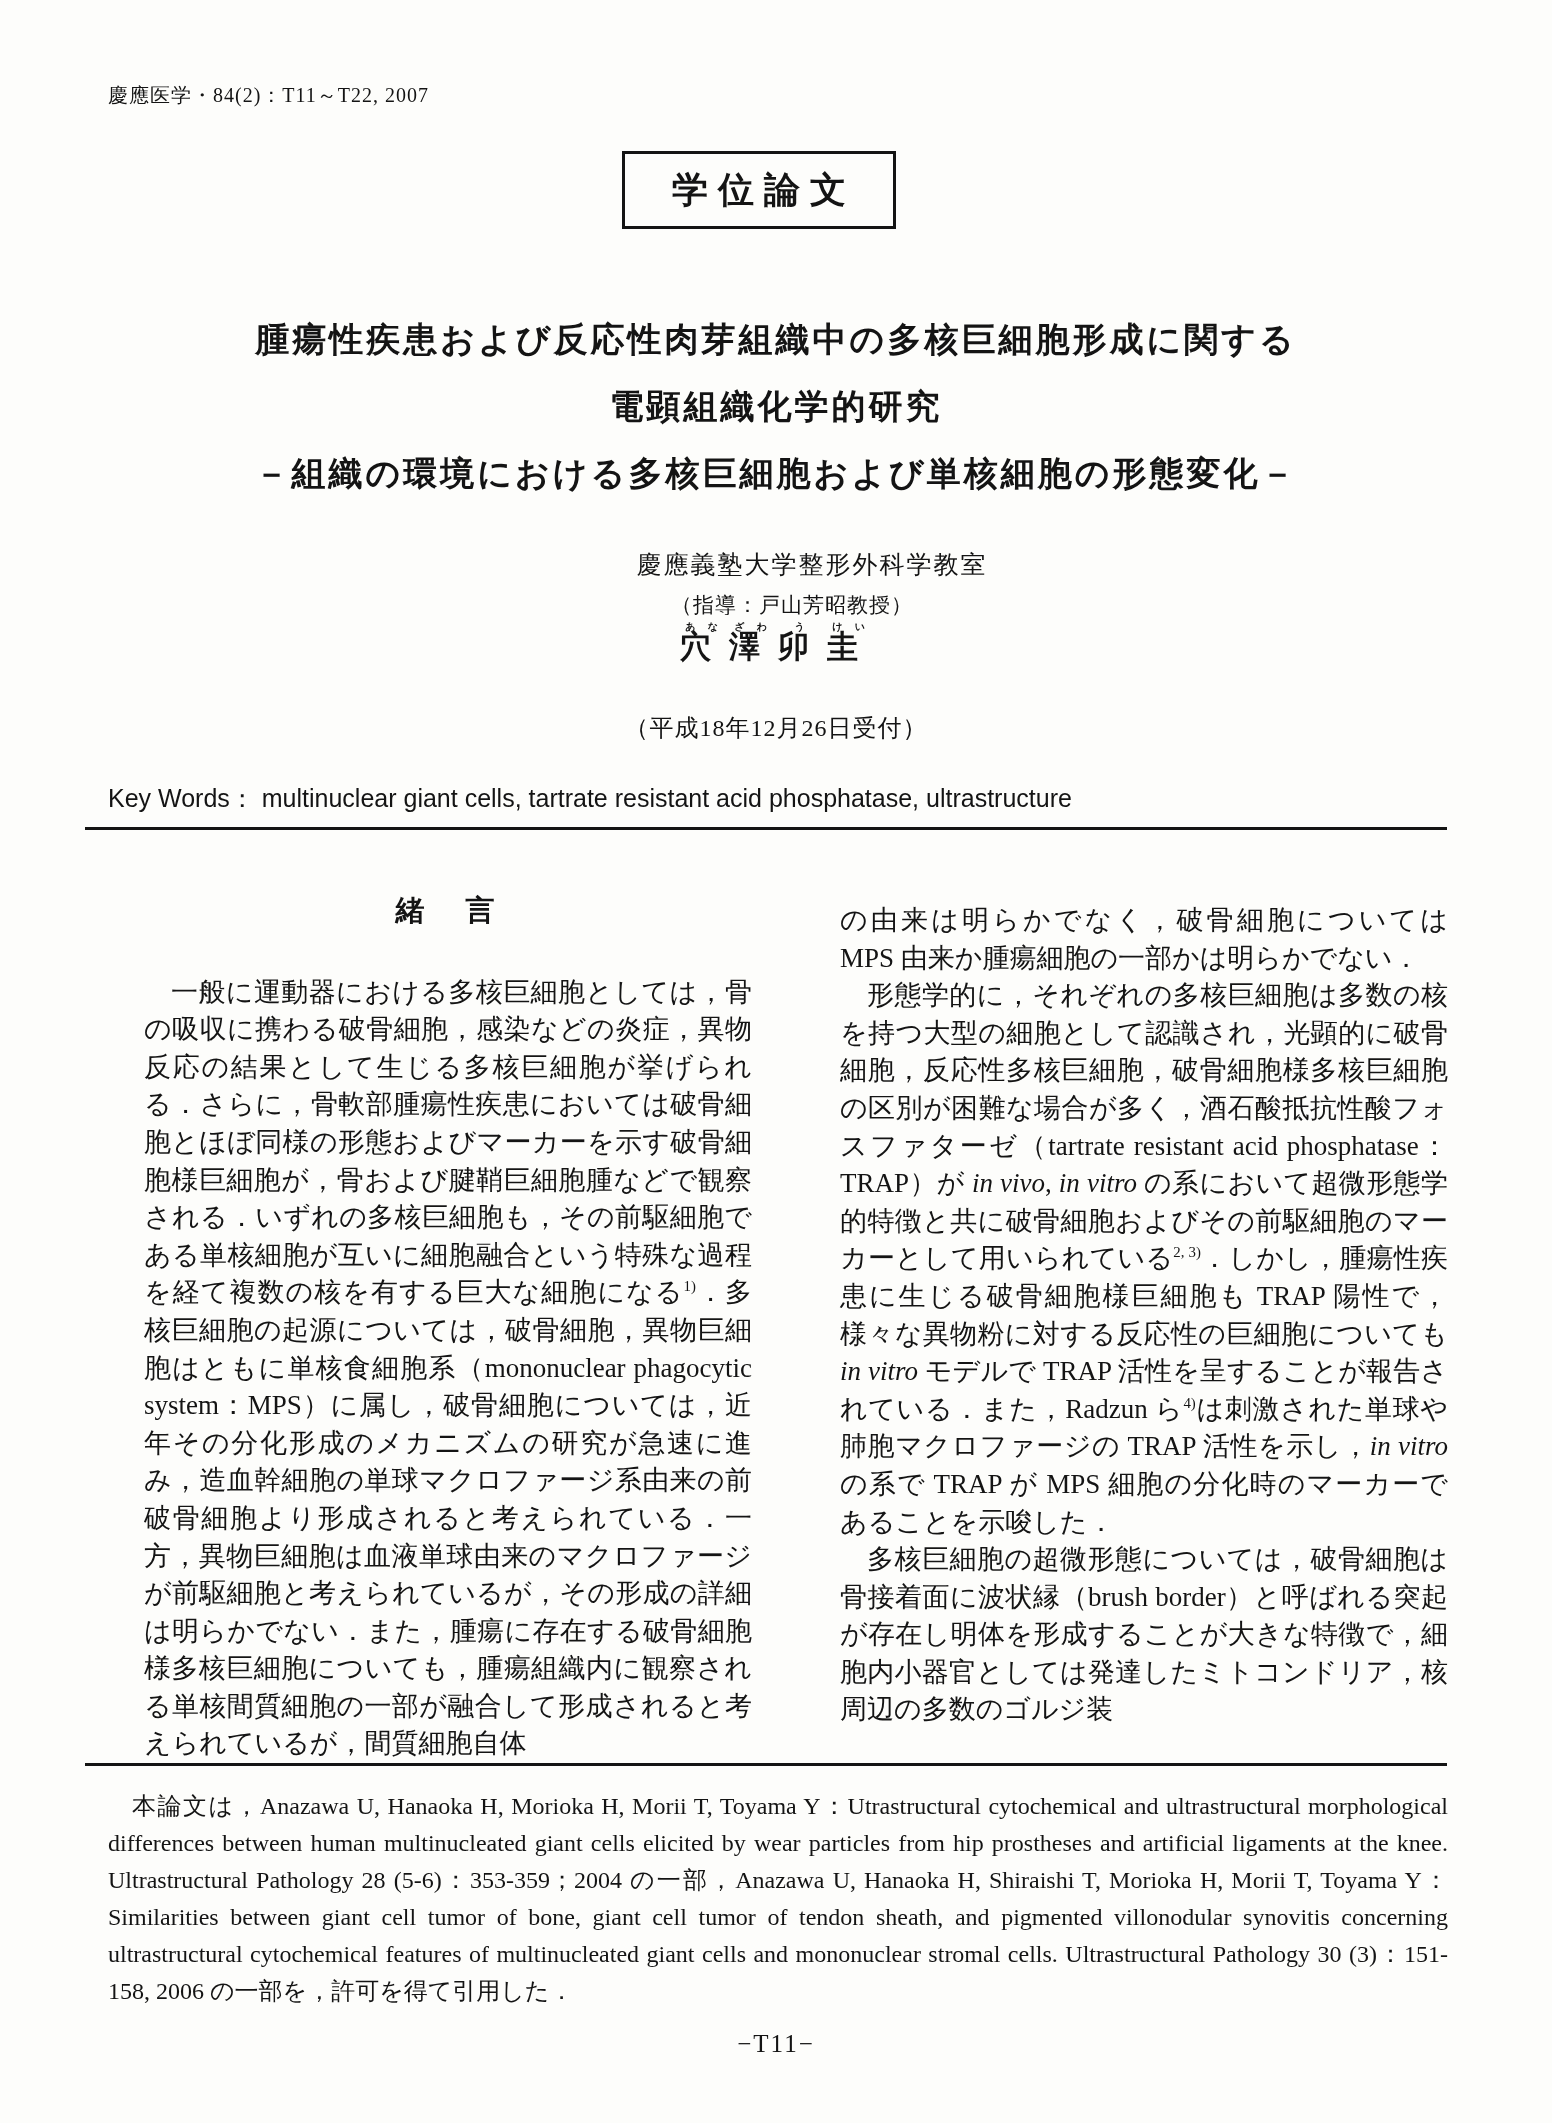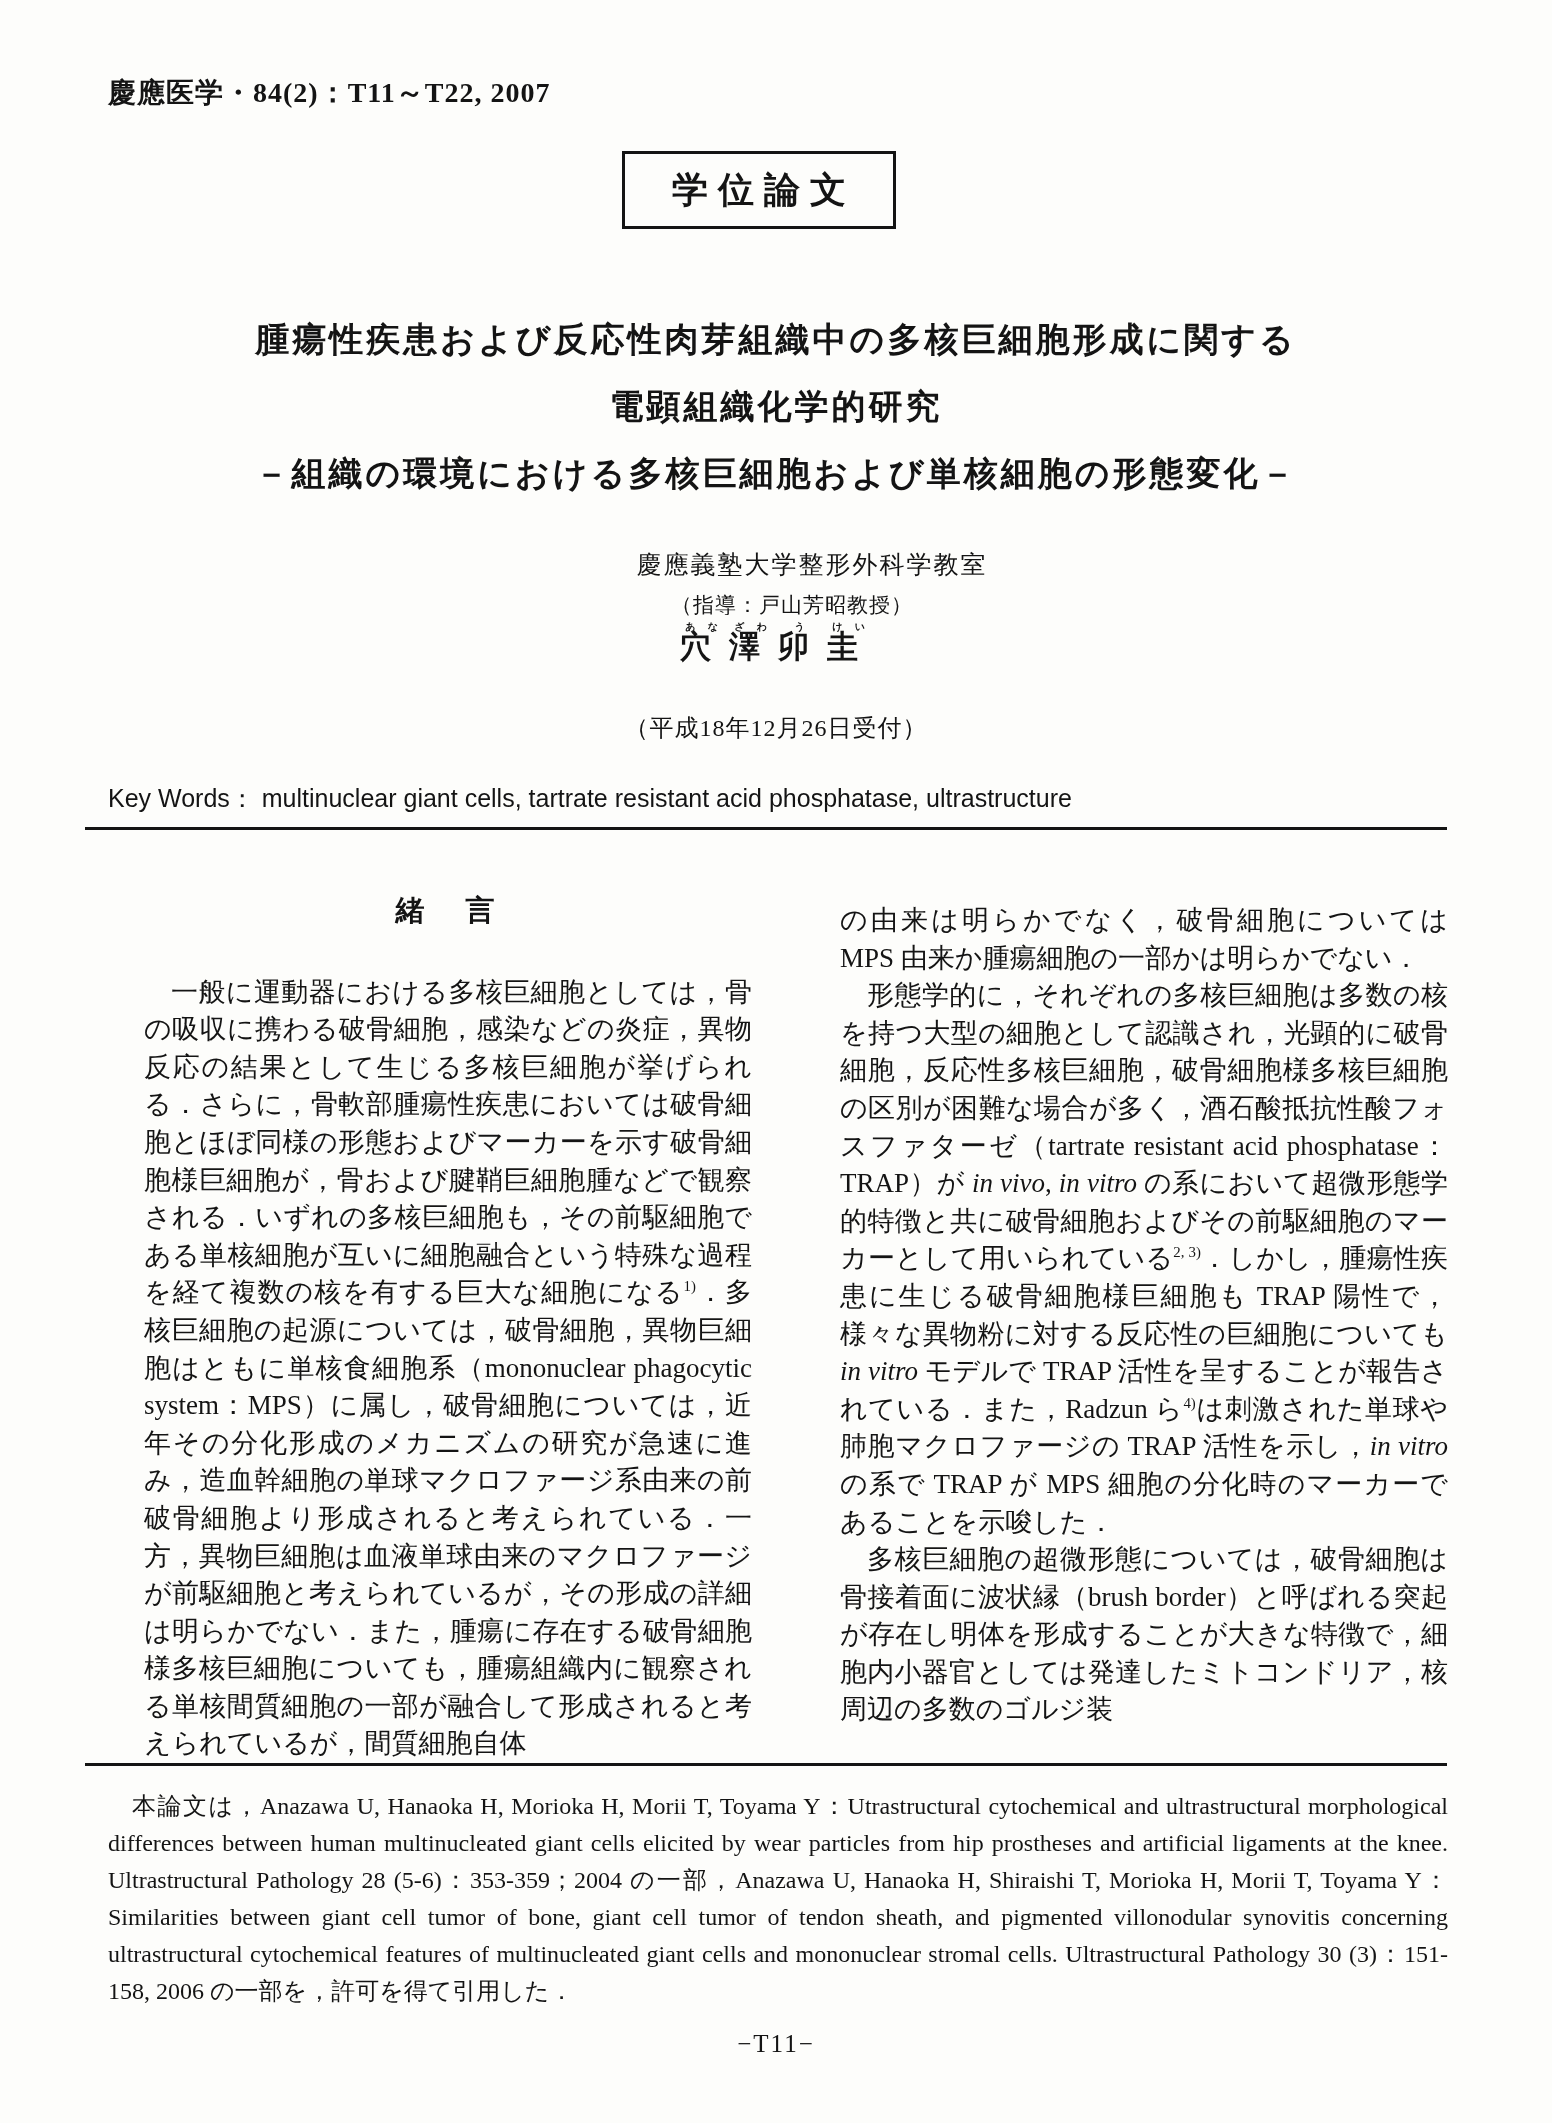--- a/index.html
+++ b/index.html
@@ -6,22 +6,22 @@
   .page{
     position:relative;
     width:1552px;height:2123px;
     margin:0 auto;
     background:#fdfdfb;
     color:#141414;
     font-family:"Liberation Serif","DejaVu Serif",serif;
     overflow:hidden;
   }
   .journal-line{
-    position:absolute;left:108px;top:74px;
-    font-size:28px;letter-spacing:1px;font-weight:bold;
+    position:absolute;left:108px;top:82px;
+    font-size:20px;letter-spacing:1px;
   }
   .thesis-box{
     position:absolute;top:151px;left:622px;
     width:268px;height:72px;
     border:3px solid #141414;
     display:flex;align-items:center;justify-content:center;
     font-family:Liberation Sans, sans-serif;
     font-weight:bold;font-size:36px;letter-spacing:10px;
     text-indent:10px; 
   }

